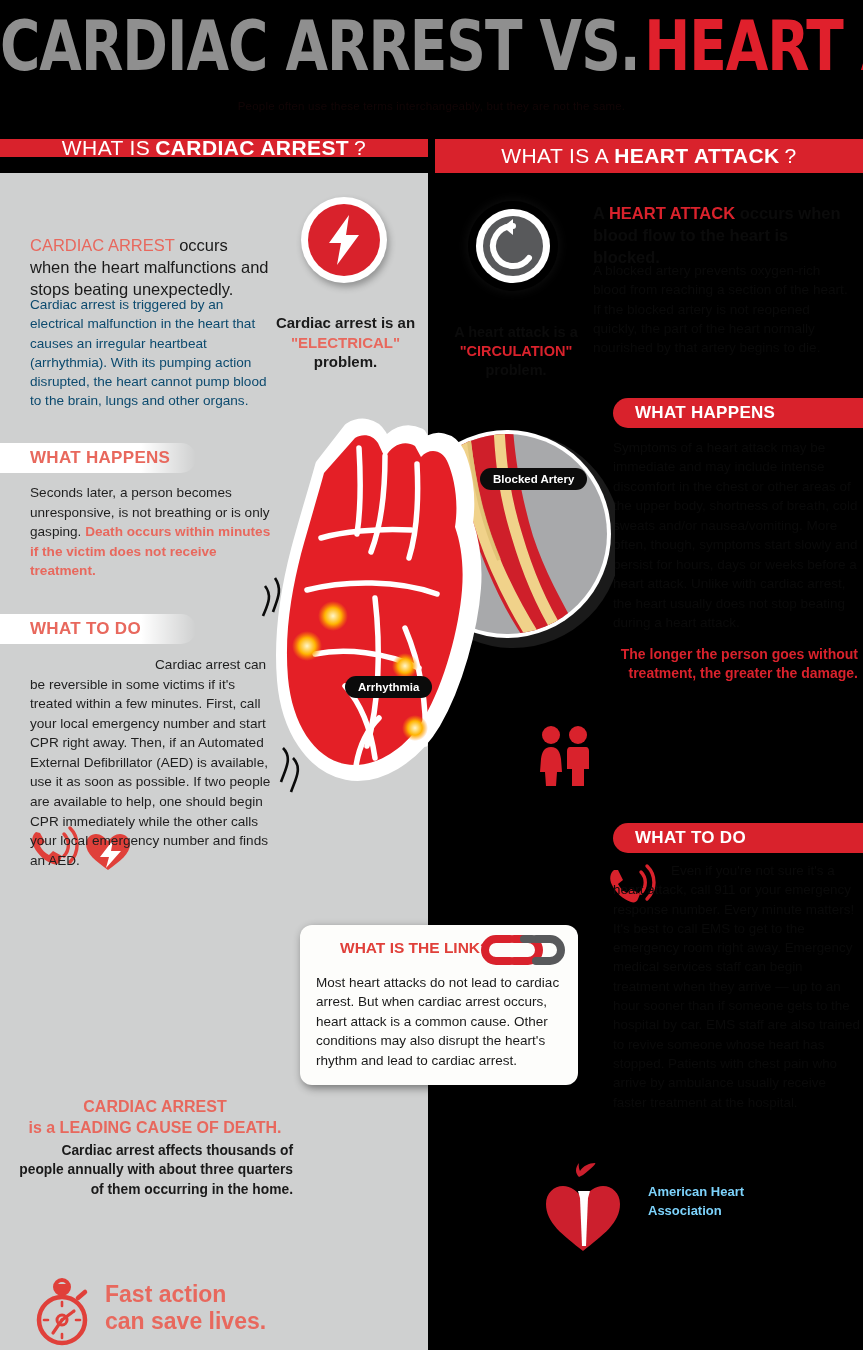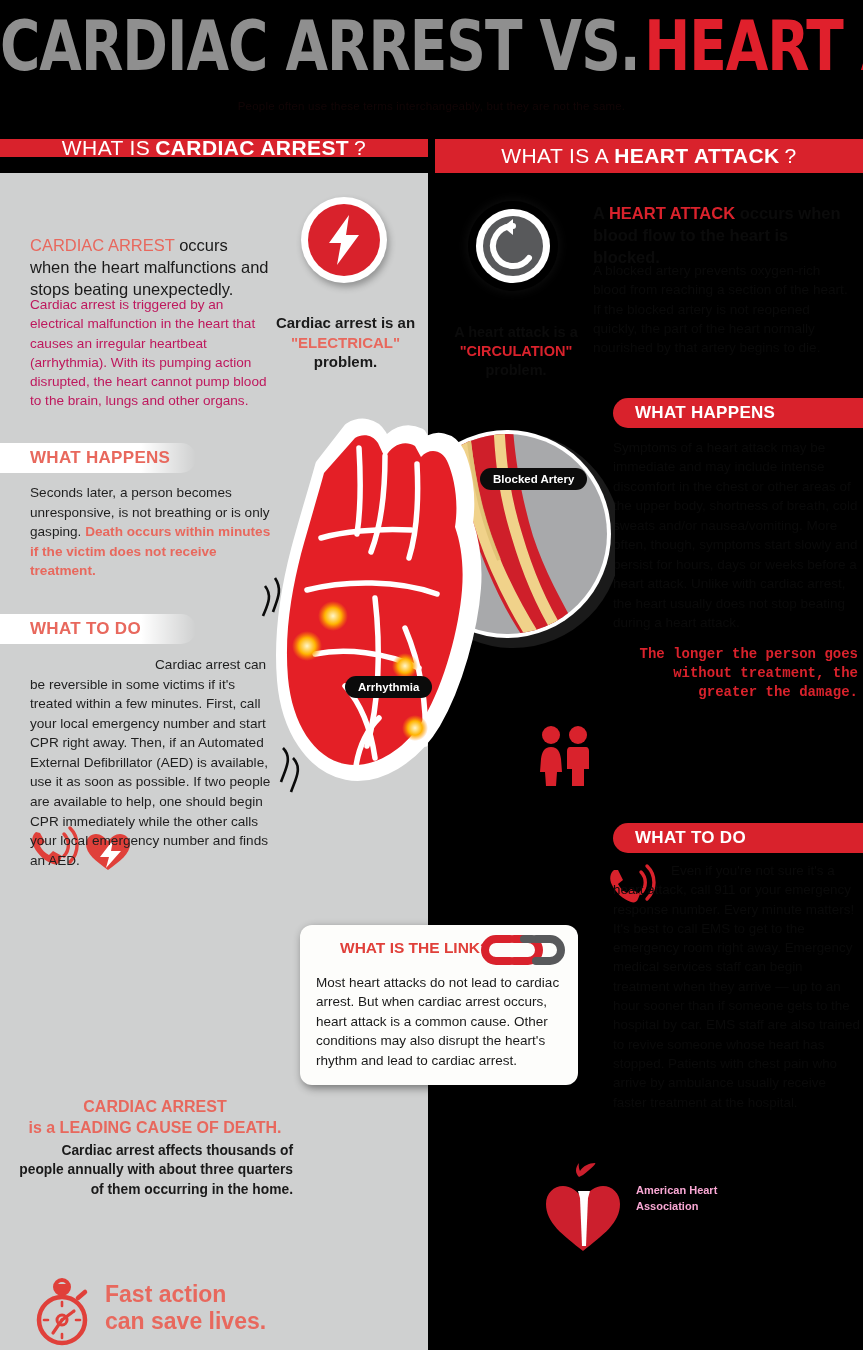--- a/index.html
+++ b/index.html
@@ -49,21 +49,21 @@
   #divider { position:absolute; left:428px; top:134px; width:7px; height:1216px; background:#000; }
 
   
   .l-lead {
     position:absolute; left:30px; top:32px; width:240px;
     font-size:16.5px; font-weight:normal; line-height:1.32; color:#1a1a1a;margin-top:30px;
   }
   .l-lead .hl { color:#e8685d; }
   .l-body {
     position:absolute; left:30px; top:122px; width:243px;
-    font-size:13.6px; line-height:1.42; color:#be185d;
+    font-size:13.6px; line-height:1.42; color:#0c4a6e;
   }
 
   
   #bolt-badge {
     position:absolute; left:301px; top:24px; width:86px; height:86px;
     border-radius:50%; background:#fff; box-shadow:2px 4px 7px rgba(0,0,0,.3);
     display:flex; align-items:center; justify-content:center;
   }
   #bolt-badge .inner {
     width:72px; height:72px; border-radius:50%; background:#d9222c;
@@ -136,37 +136,37 @@
     position:absolute; left:185px; width:250px; height:30px;
     background:#d9222c; color:#fff;
     display:flex; align-items:center; padding-left:22px;
     font-size:17px; font-weight:bold; letter-spacing:.3px;
     border-radius:16px 0 0 16px;
   }
   .r-sec-body { position:absolute; left:185px; width:245px; font-size:13.5px; line-height:1.44; color:#0a0a0a; }
 
   .r-longer {
     position:absolute; left:185px; top:472px; width:245px;
-    font-size:14px; font-weight:bold; line-height:1.36; color:#d9222c; text-align:right;font-family:Liberation Mono, monospace;
+    font-size:14px; font-weight:bold; line-height:1.36; color:#d9222c; text-align:right;
   }
 
   #women-icons { position:absolute; left:110px; top:552px; width:55px; height:62px; }
   .r-women {
     position:absolute; left:165px; top:558px; width:268px;
     font-size:13.4px; font-weight:bold; line-height:1.4; color:#d9222c;
   }
 
   #phone-icon-r { position:absolute; left:180px; top:690px; width:48px; height:48px; }
   .r-wtd-body { position:absolute; left:185px; top:688px; width:248px; font-size:13.4px; line-height:1.44; color:#0a0a0a; }
 
   
   #aha-logo { position:absolute; left:110px; top:990px; width:90px; height:92px; }
   .aha-text {
-    position:absolute; left:208px; top:1010px; width:140px;
-    font-size:11px; line-height:1.45; color:#f9a8d4; font-weight:bold;
+    position:absolute; left:220px; top:1010px; width:140px;
+    font-size:13px; line-height:1.45; color:#7dd3fc; font-weight:bold;
   }
   .r-copy {
     position:absolute; left:60px; top:1117px; width:370px; text-align:center;
     font-size:9.6px; line-height:1.5; color:#1d0c0e;
   }
 
   
   #heart-stage { position:absolute; left:255px; top:418px; width:360px; height:420px; }
   .tag {
     position:absolute; background:#0b0b0b; color:#fff; border-radius:13px;

